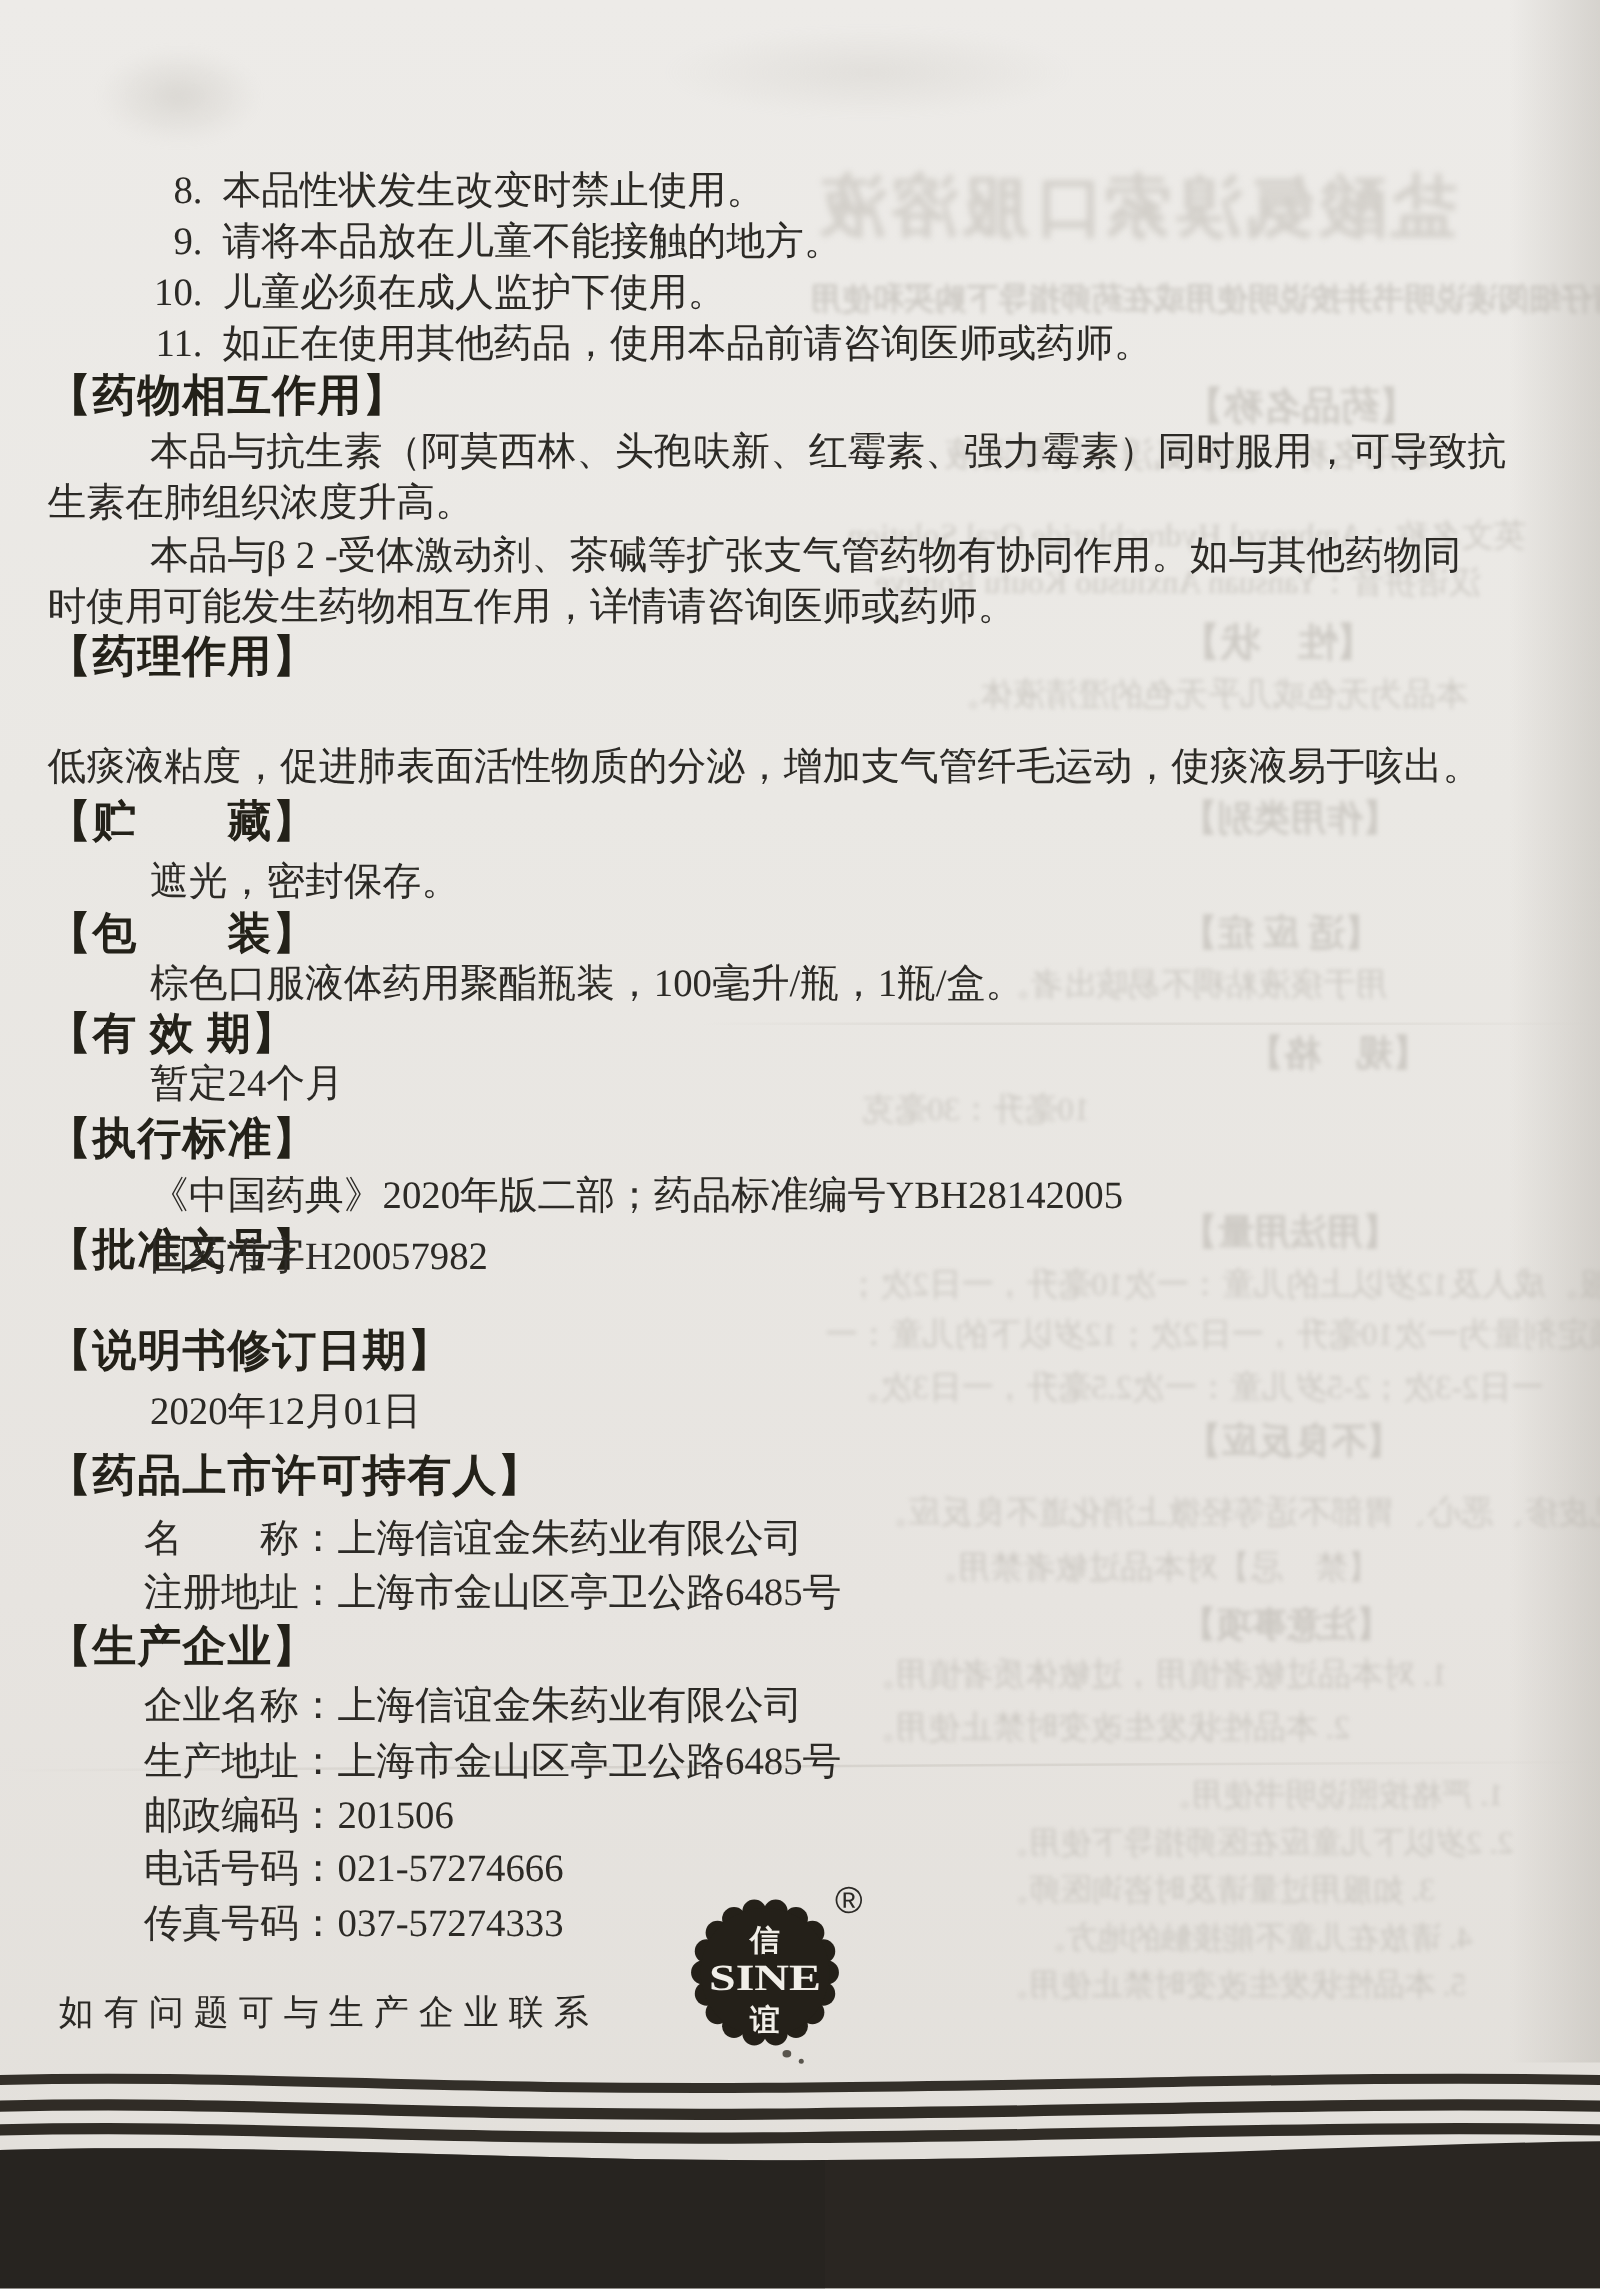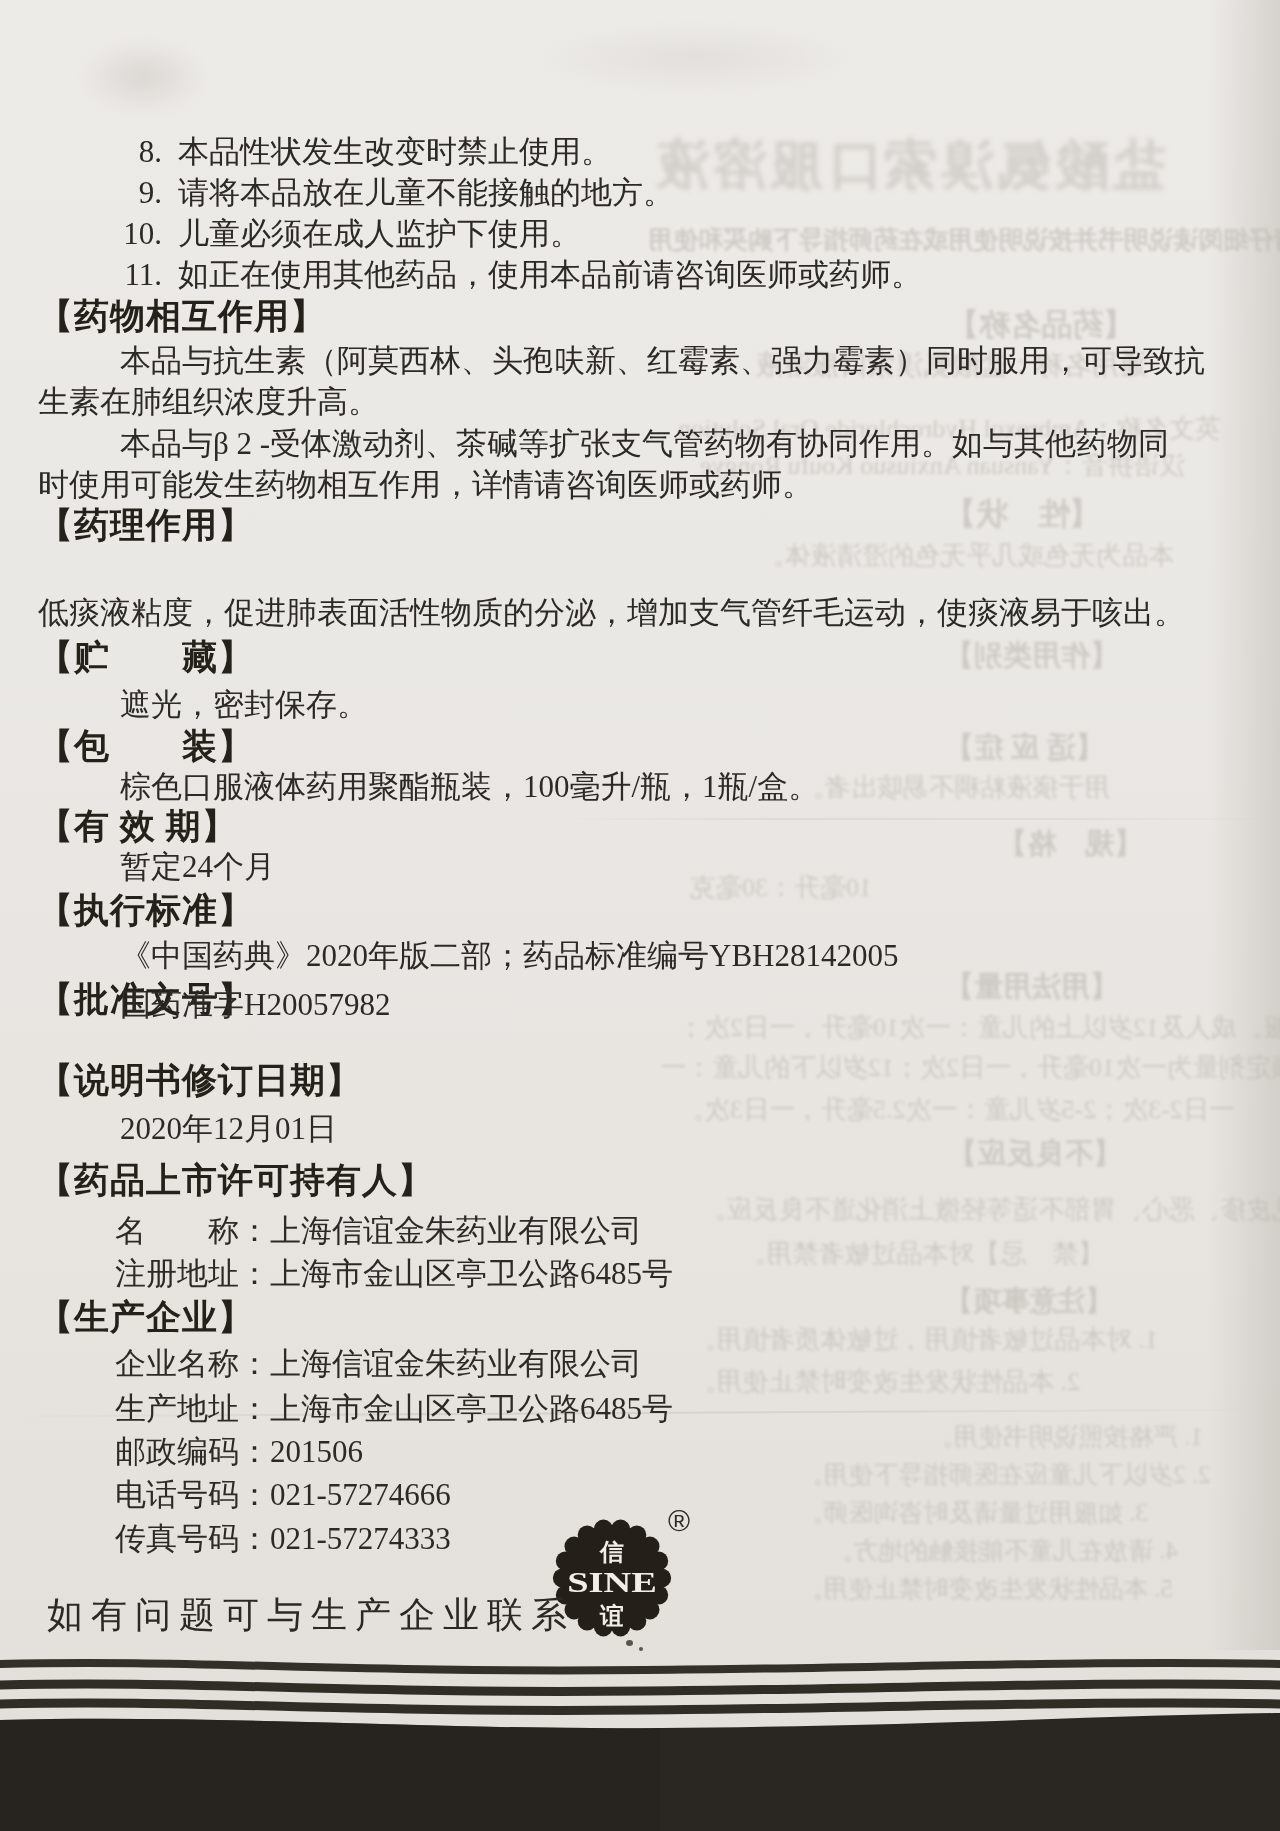--- a/index.html
+++ b/index.html
@@ -19,21 +19,21 @@
   .t, .h, .item, .footer-line {
     position: absolute;
     white-space: nowrap;
     color: #2c2a26;
     line-height: 1.2;
   }
   .t { font-size: 31px; }
   .h { font-size: 35px; font-weight: 700; color: #232119; letter-spacing: 1px; }
   .item { font-size: 31px; left: 58px; }
   .item .num { display: inline-block; width: 104px; text-align: right; margin-right: 16px; }
-  .footer-line { font-size: 36px; letter-spacing: 8px; color: #2b2925; }
+  .footer-line { font-size: 28px; letter-spacing: 8px; color: #2b2925; }
   
   .ghost {
     position: absolute;
     white-space: nowrap;
     color: #b6b2ab;
     opacity: 0.55;
     filter: blur(1.6px);
     transform: scaleX(-1);
     line-height: 1.1;
   }
@@ -146,21 +146,21 @@
 
   <div class="h" style="left:38px; top:1160px;">【药品上市许可持有人】</div>
   <div class="t" style="left:115px; top:1212px;">名　　称：上海信谊金朱药业有限公司</div>
   <div class="t" style="left:115px; top:1255px;">注册地址：上海市金山区亭卫公路6485号</div>
 
   <div class="h" style="left:38px; top:1297px;">【生产企业】</div>
   <div class="t" style="left:115px; top:1345px;">企业名称：上海信谊金朱药业有限公司</div>
   <div class="t" style="left:115px; top:1390px;">生产地址：上海市金山区亭卫公路6485号</div>
   <div class="t" style="left:115px; top:1433px;">邮政编码：201506</div>
   <div class="t" style="left:115px; top:1476px;">电话号码：021-57274666</div>
-  <div class="t" style="left:115px; top:1520px;">传真号码：021-57274333</div>
+  <div class="t" style="left:115px; top:1520px;">传真号码：037-57274333</div>
 
   <div class="logo-wrap">
     <svg viewBox="0 0 130 130" width="124" height="124">
       <g fill="#242019">
         <circle cx="117" cy="65" r="10"></circle>
           <circle cx="113.9" cy="82.8" r="10"></circle>
           <circle cx="104.8" cy="98.4" r="10"></circle>
         <circle cx="91" cy="110" r="10"></circle>
           <circle cx="74" cy="116.2" r="10"></circle>
           <circle cx="56" cy="116.2" r="10"></circle>

